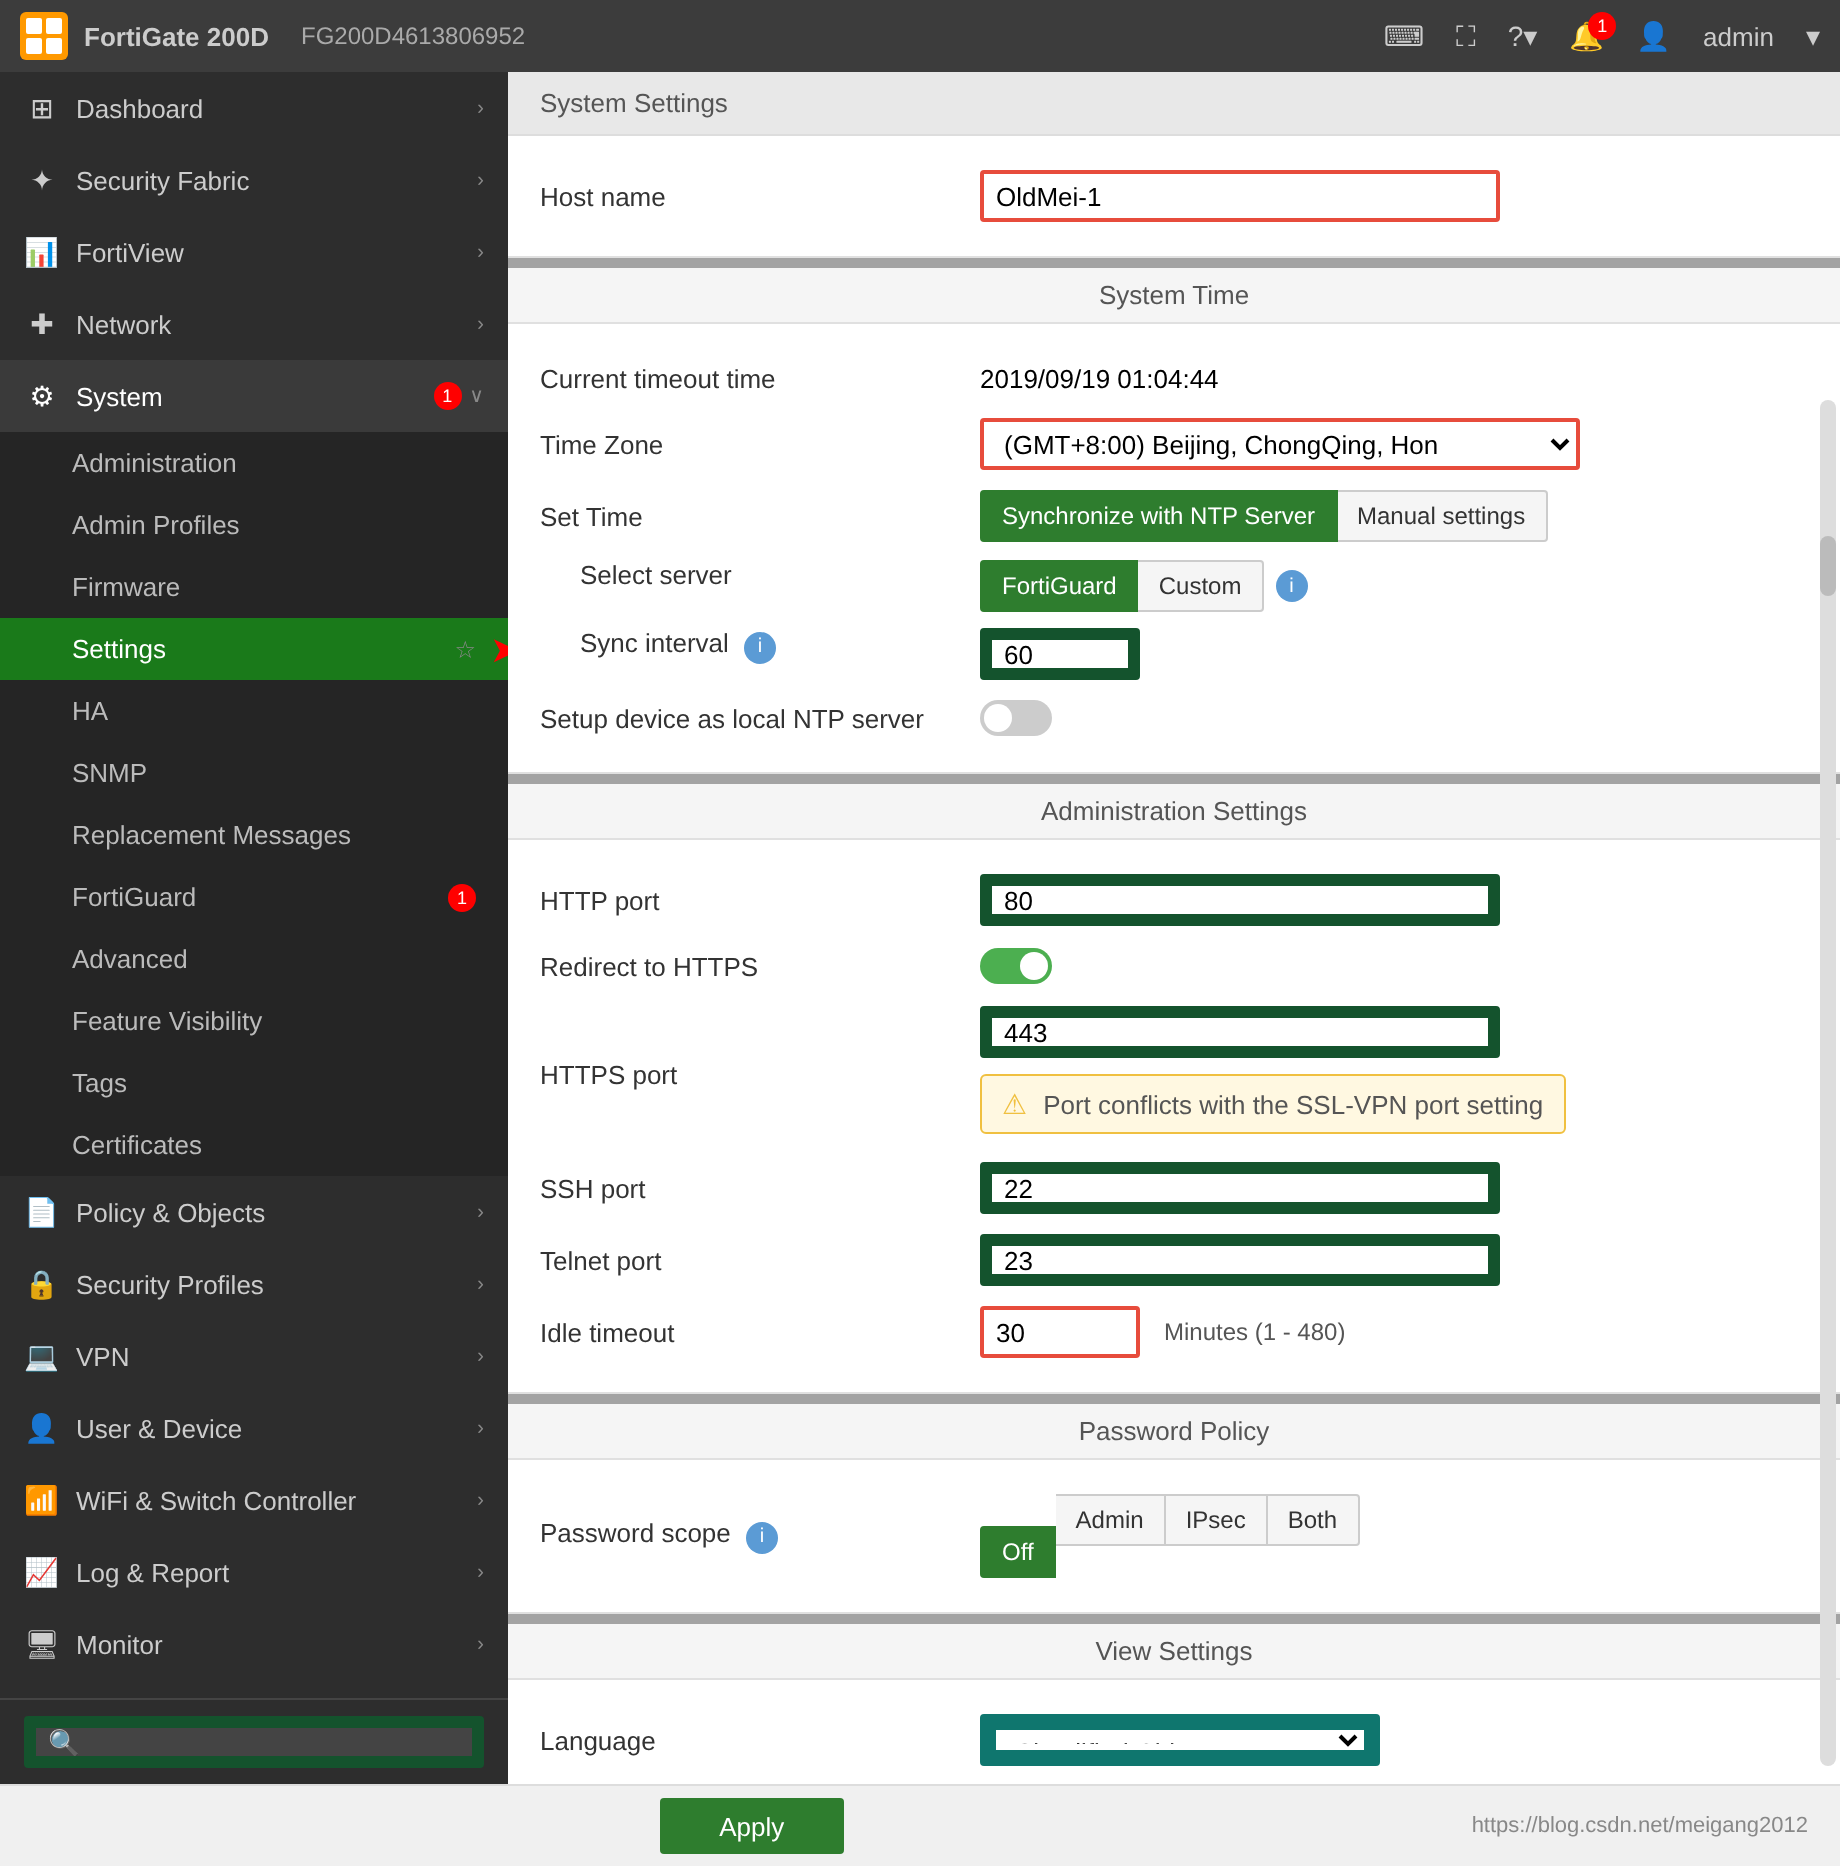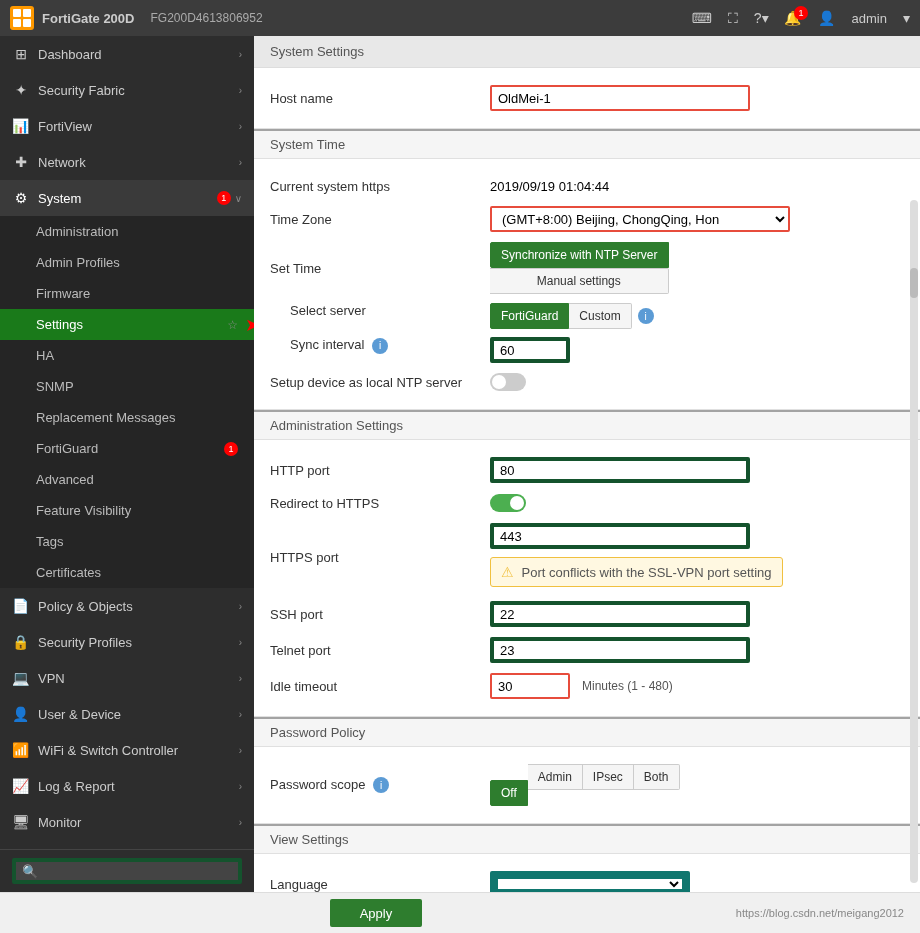--- a/index.html
+++ b/index.html
@@ -134,21 +134,21 @@
     }
     .form-value {
       flex: 1;
       display: flex;
       align-items: center;
       gap: 6px;
     }
 
     
     input[type="text"], input[type="number"] {
-      border: 4px solid #14532d;
+      border: 6px solid #14532d;
       padding: 3px 6px;
       font-size: 13px;
       border-radius: 2px;
       height: 26px;
     }
     .input-red-border { border: 2px solid #e74c3c !important; }
     .input-wide { width: 260px; }
     .input-small { width: 80px; }
 
     
@@ -188,21 +188,21 @@
       border: 1px solid #ccc;
       padding: 3px 6px;
       font-size: 13px;
       border-radius: 2px;
       height: 26px;
       background: white;
       cursor: pointer;
     }
 
     
-    .ntp-btn-group { display: flex; gap: 0; flex-direction: column; }
+    .ntp-btn-group { display: flex; gap: 0; }
     .ntp-btn { padding: 3px 10px; font-size: 12px; border: 1px solid #ccc; cursor: pointer; height: 26px; background: #f5f5f5; color: #333; }
     .ntp-btn.active { background: #2e7d2e; color: white; border-color: #2e7d2e; }
     .ntp-btn:first-child { border-radius: 2px 0 0 2px; }
     .ntp-btn:last-child { border-radius: 0 2px 2px 0; }
     .ntp-btn + .ntp-btn { border-left: none; }
 
     
     .server-btn-group { display: flex; gap: 0; }
     .server-btn { padding: 3px 10px; font-size: 12px; border: 1px solid #ccc; cursor: pointer; height: 26px; background: #f5f5f5; color: #333; }
     .server-btn.active { background: #2e7d2e; color: white; border-color: #2e7d2e; }
@@ -257,22 +257,23 @@
       color: #333;
       font-size: 13px;
       flex-shrink: 0;
     }
 
     .divider-section {
       background: #f5f5f5;
       padding: 6px 16px;
       color: #555;
       font-size: 13px;
-      border-top: 2px solid #a3a3a3;
+      border-top: 5px solid #a3a3a3;
       border-bottom: 1px solid #e0e0e0;
+      text-align: center;
     }
 
     .minutes-label { color: #555; font-size: 12px; margin-left: 6px; }
   </style>
 </head>
 <body>
 
 <div class="topbar">
   <div class="topbar-logo">
     <div class="logo-icon">
@@ -430,21 +431,21 @@
         </div>
       </div>
     </div>
 
     <div class="divider-section">
       <span>System Time</span>
     </div>
 
     <div class="form-section">
       <div class="form-row">
-        <span class="form-label">Current system https</span>
+        <span class="form-label">Current timeout time</span>
         <div class="form-value">
           <span>2019/09/19 01:04:44</span>
         </div>
       </div>
 
       <div class="form-row">
         <span class="form-label">Time Zone</span>
         <div class="form-value">
           <select class="tz-select">
             <option>(GMT+8:00) Beijing, ChongQing, Hon</option>

